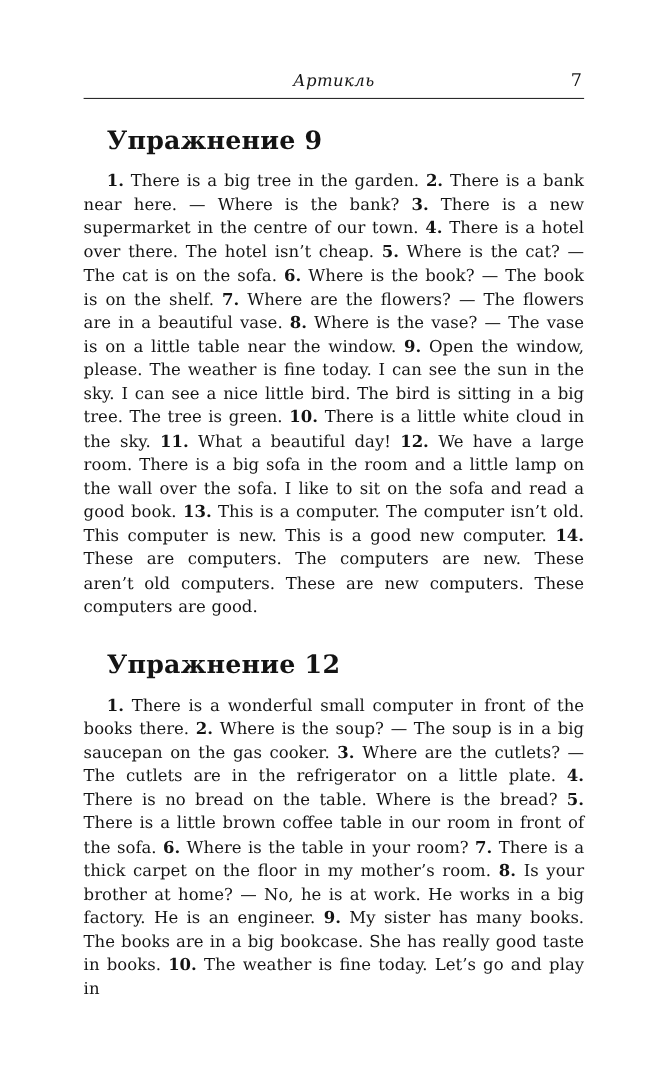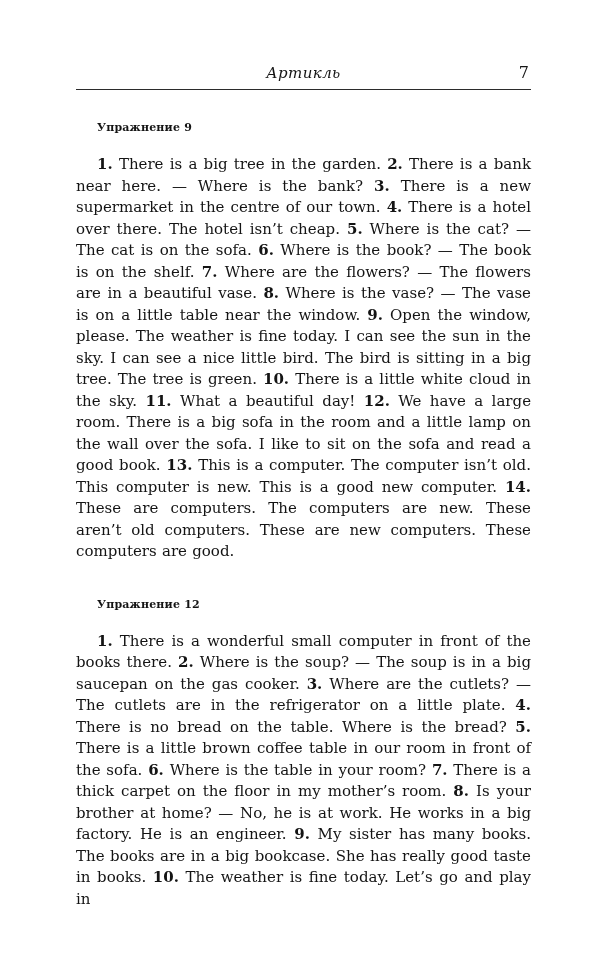--- a/index.html
+++ b/index.html
@@ -31,21 +31,21 @@
     letter-spacing: 0.4px;
   }
   .page-number {
     position: absolute;
     right: 2px;
     top: 0;
     font-size: 16px;
     font-style: normal;
   }
   h2.exercise-heading {
-    font-size: 11px;
+    font-size: 23px;
     line-height: 22px;
     margin: 27px 0 0 0;
     padding-left: 21px;
     font-weight: bold;
     letter-spacing: 0.2px;
   }
   h2.section-gap {
     margin-top: 31px;
   }
   p.exercise-text {

